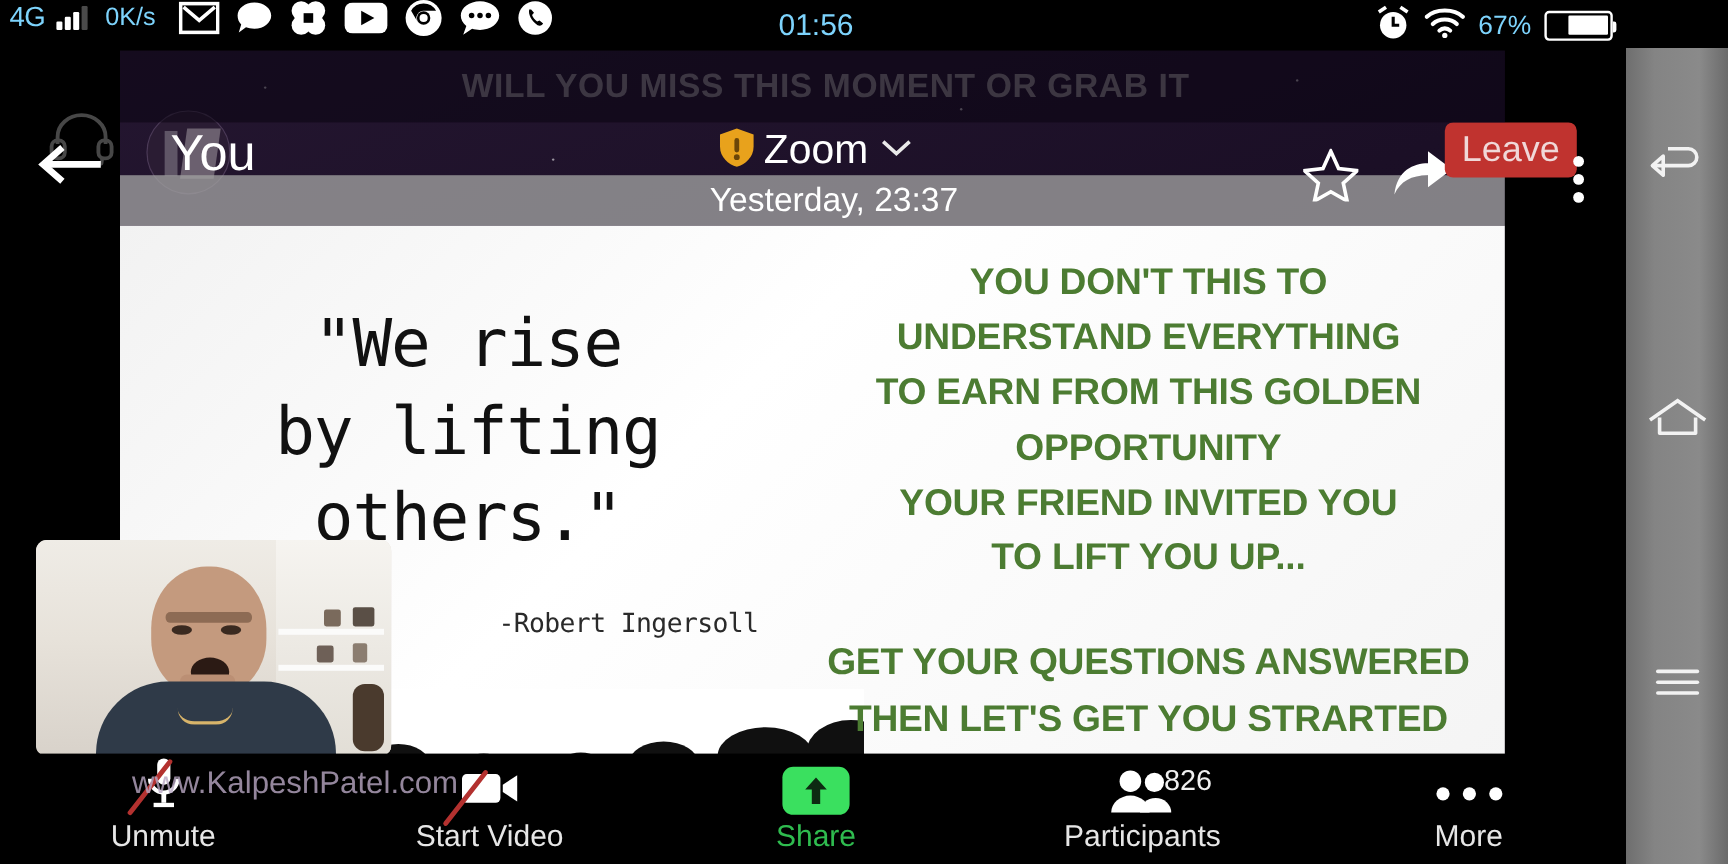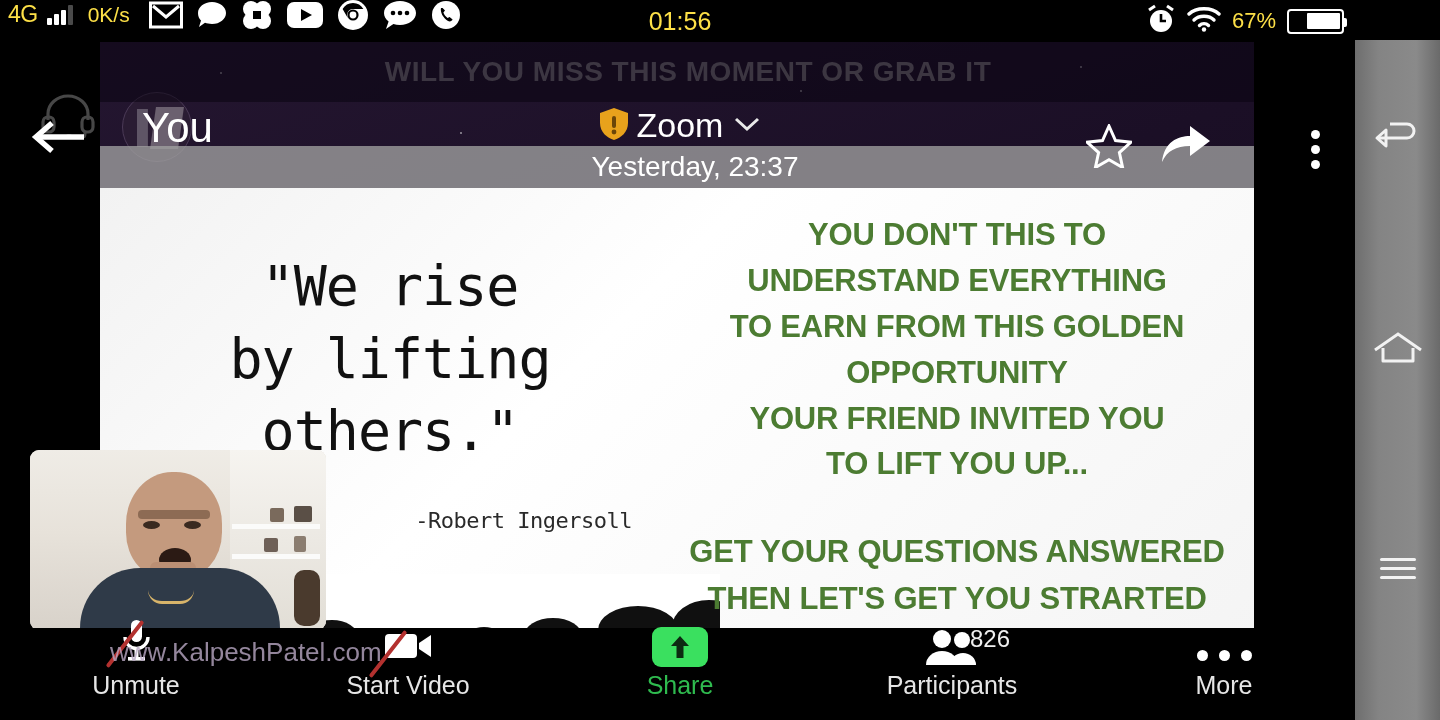--- a/index.html
+++ b/index.html
@@ -4,21 +4,21 @@
 <style>
   * { margin:0; padding:0; box-sizing:border-box; }
   html,body { width:1440px; height:720px; background:#000; overflow:hidden; }
   body { font-family:"Liberation Sans", sans-serif; }
 
   #screen { position:relative; width:1440px; height:720px; background:#000; }
 
   
   .statusbar{
     position:absolute; left:0; top:0; width:1360px; height:29px;
-    background:#000; color:#fde047; z-index:60;
+    background:#000; color:#7dd3fc; z-index:60;
     display:flex; align-items:center;
   }
   .sb-left{ display:flex; align-items:center; gap:9px; padding-left:8px; }
   .sb-4g{ font-size:23px; font-weight:400; letter-spacing:-.5px; }
   .sig{ display:flex; align-items:flex-end; gap:2px; height:20px; }
   .sig i{ width:5px; background:#fff; display:block; border-radius:1px; }
   .sig i:nth-child(1){ height:7px; }
   .sig i:nth-child(2){ height:11px; }
   .sig i:nth-child(3){ height:15px; }
   .sig i:nth-child(4){ height:20px; background:#4a4a4a; }
@@ -214,21 +214,21 @@
   .bottombar{
     position:absolute; left:0; bottom:0; width:1360px; height:92px; z-index:40;
     background:#000;
   }
   .bb-items{
     position:absolute; left:0; bottom:0; width:1360px; height:92px;
     display:flex; align-items:flex-end;
   }
   .bb-item{
     flex:1; display:flex; flex-direction:column; align-items:center; justify-content:flex-end;
-    height:76px; padding-bottom:20px; gap:4px;
+    height:76px; padding-bottom:8px; gap:4px;
   }
   .bb-icon{ height:48px; display:flex; align-items:center; justify-content:center; position:relative; }
   .bb-label{ font-size:25px; color:#e6e6e6; }
   .bb-label.green{ color:#2fbb4f; }
   .slashed::after{
     content:""; position:absolute; left:2px; top:-4px; width:4px; height:58px;
     background:#b3312f; transform:rotate(38deg); border-radius:2px;
   }
   .share-green{
     width:56px;height:40px;background:#3ae05f;border-radius:9px;
@@ -384,20 +384,23 @@
         <path d="M23 2 L29.5 16.5 L45 18.2 L33.4 28.6 L36.6 43.5 L23 35.8 L9.4 43.5 L12.6 28.6 L1 18.2 L16.5 16.5 Z" fill="none" stroke="#fff" stroke-width="3"></path>
       </svg>
     </span>
 
     <span class="share-arrow">
       <svg width="52" height="42" viewBox="0 0 52 42">
         <path d="M2 38 C4 18 18 12 30 12 V2 L50 17 L30 32 V22 C16 22 7 27 2 38 Z" fill="#fff"></path>
       </svg>
     </span>
 
+    <div class="leave-btn">
+      <span>Leave</span>
+    </div>
 
     <div class="kebab">
       <i></i>
         <i></i>
         <i></i>
     </div>
 
     <div class="watermark">www.KalpeshPatel.com</div>
 
     <div class="bottombar">

